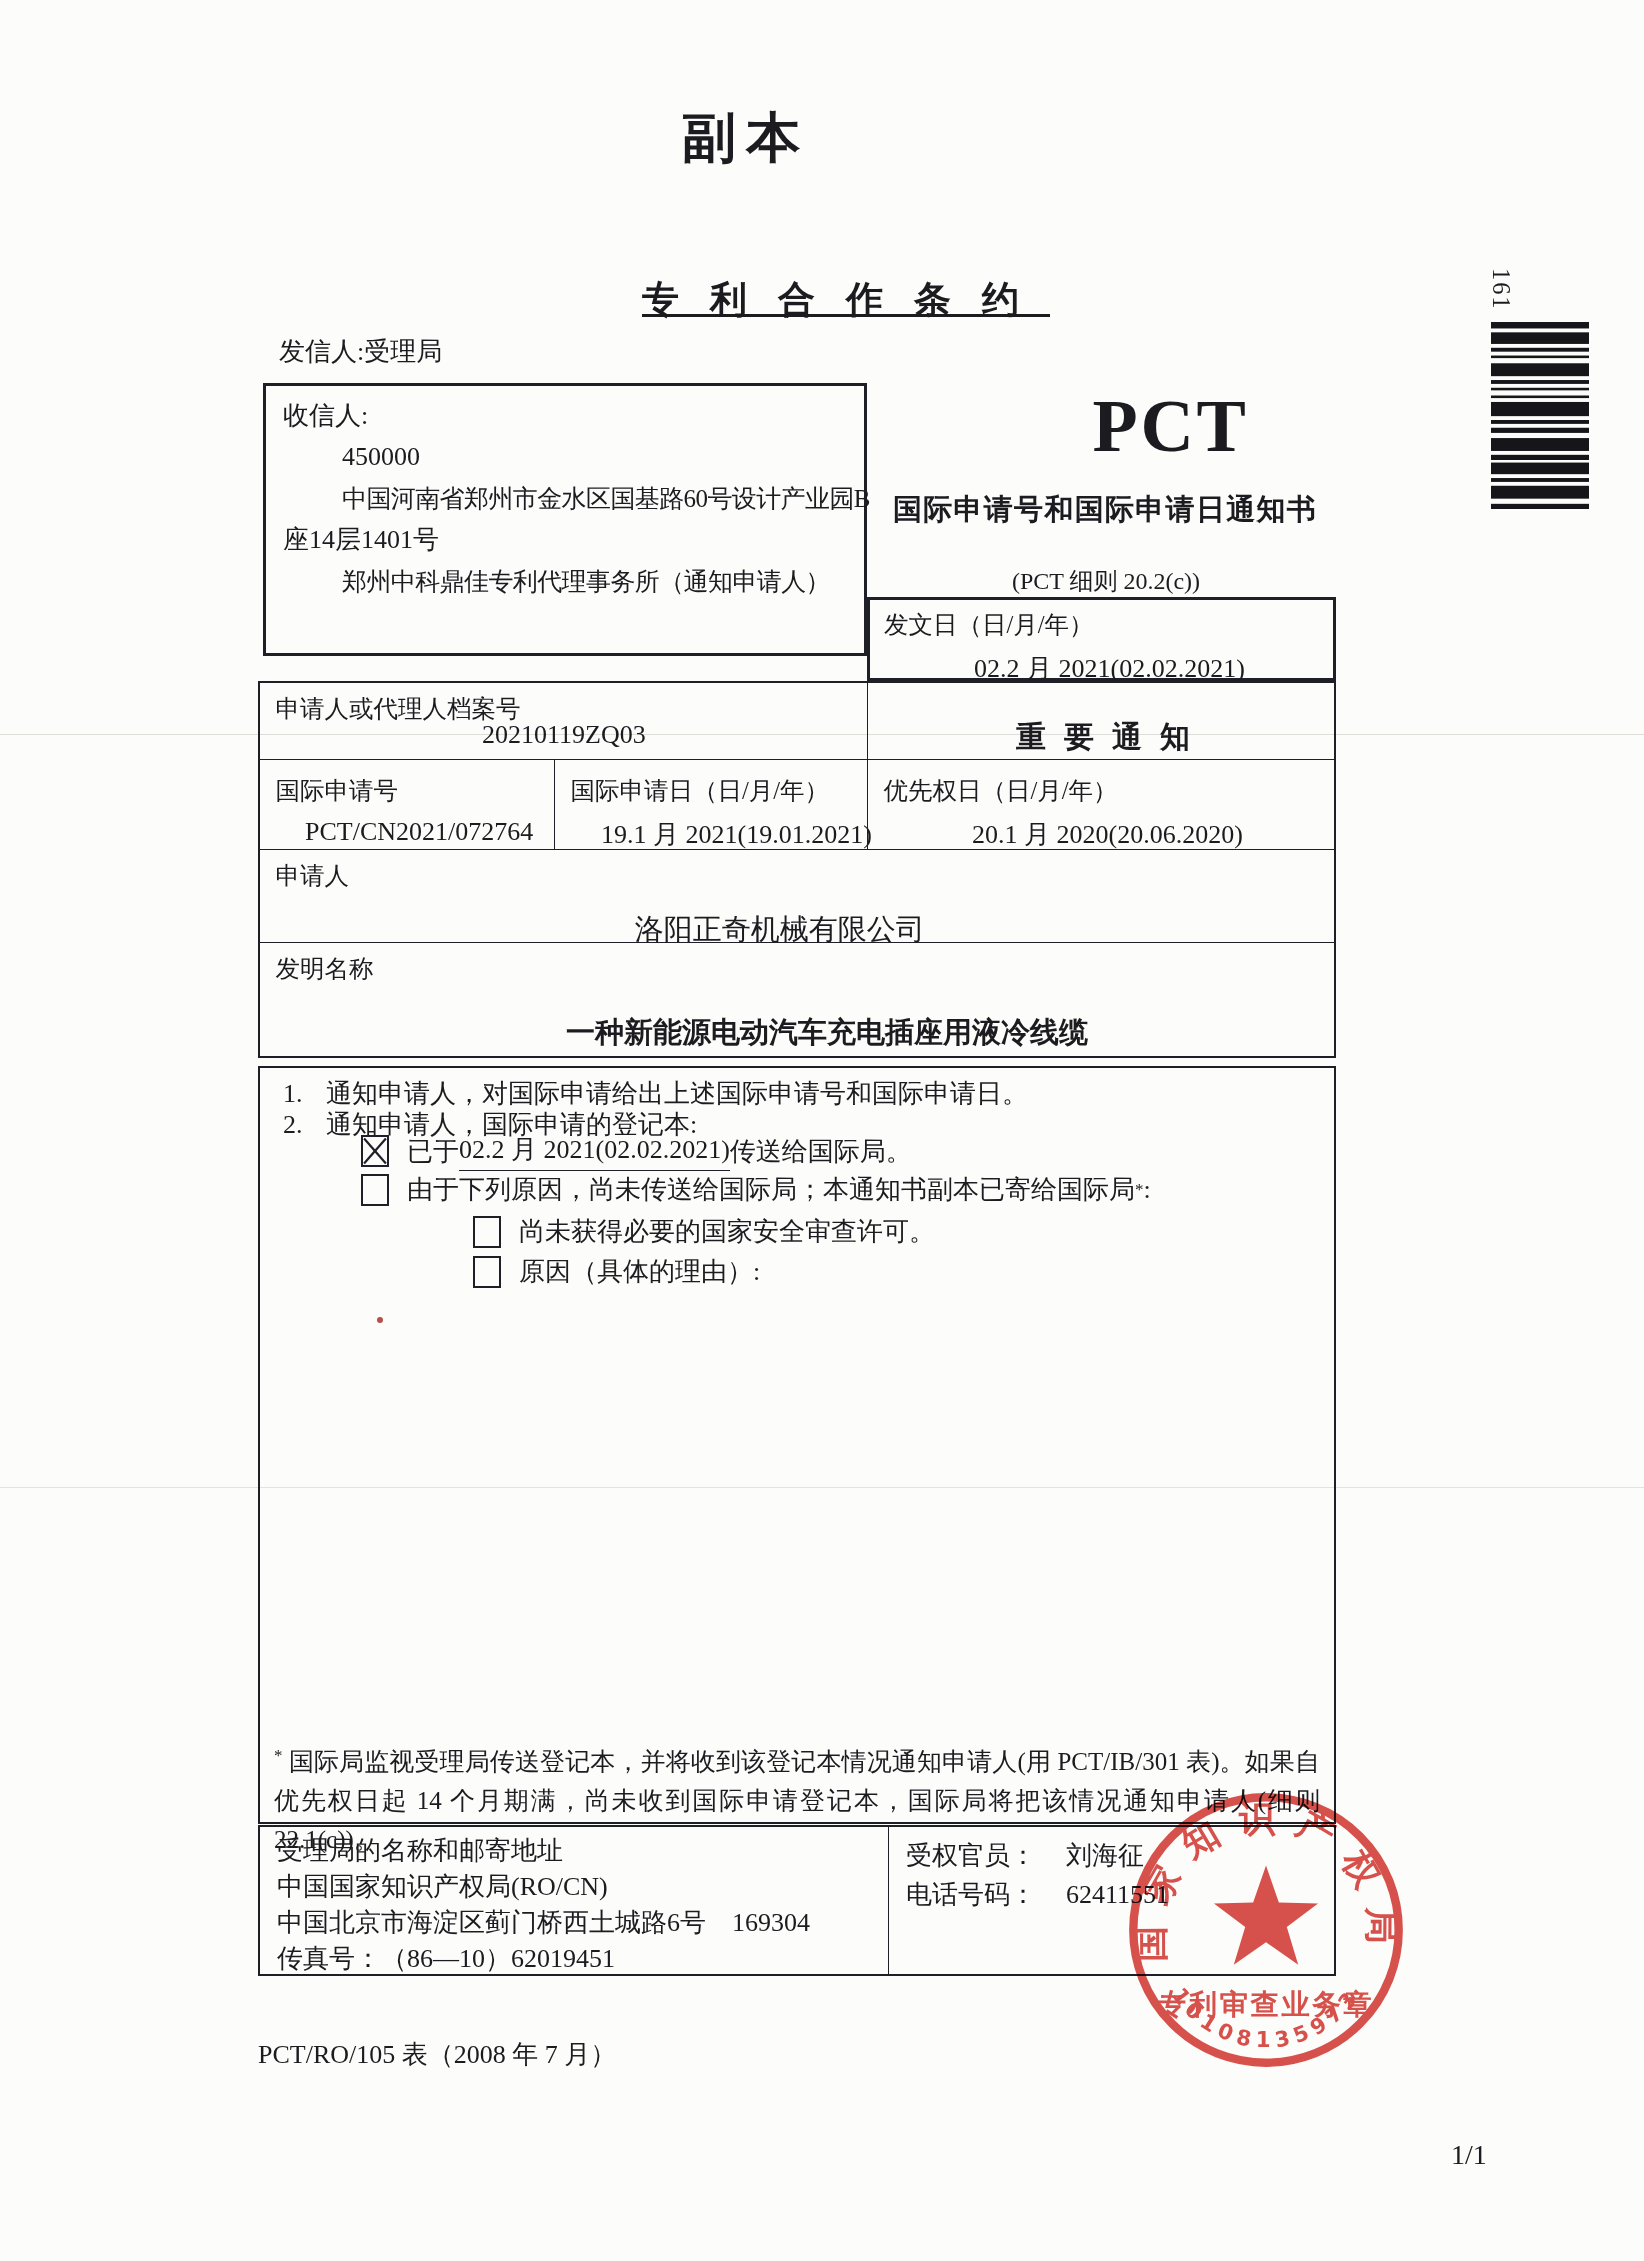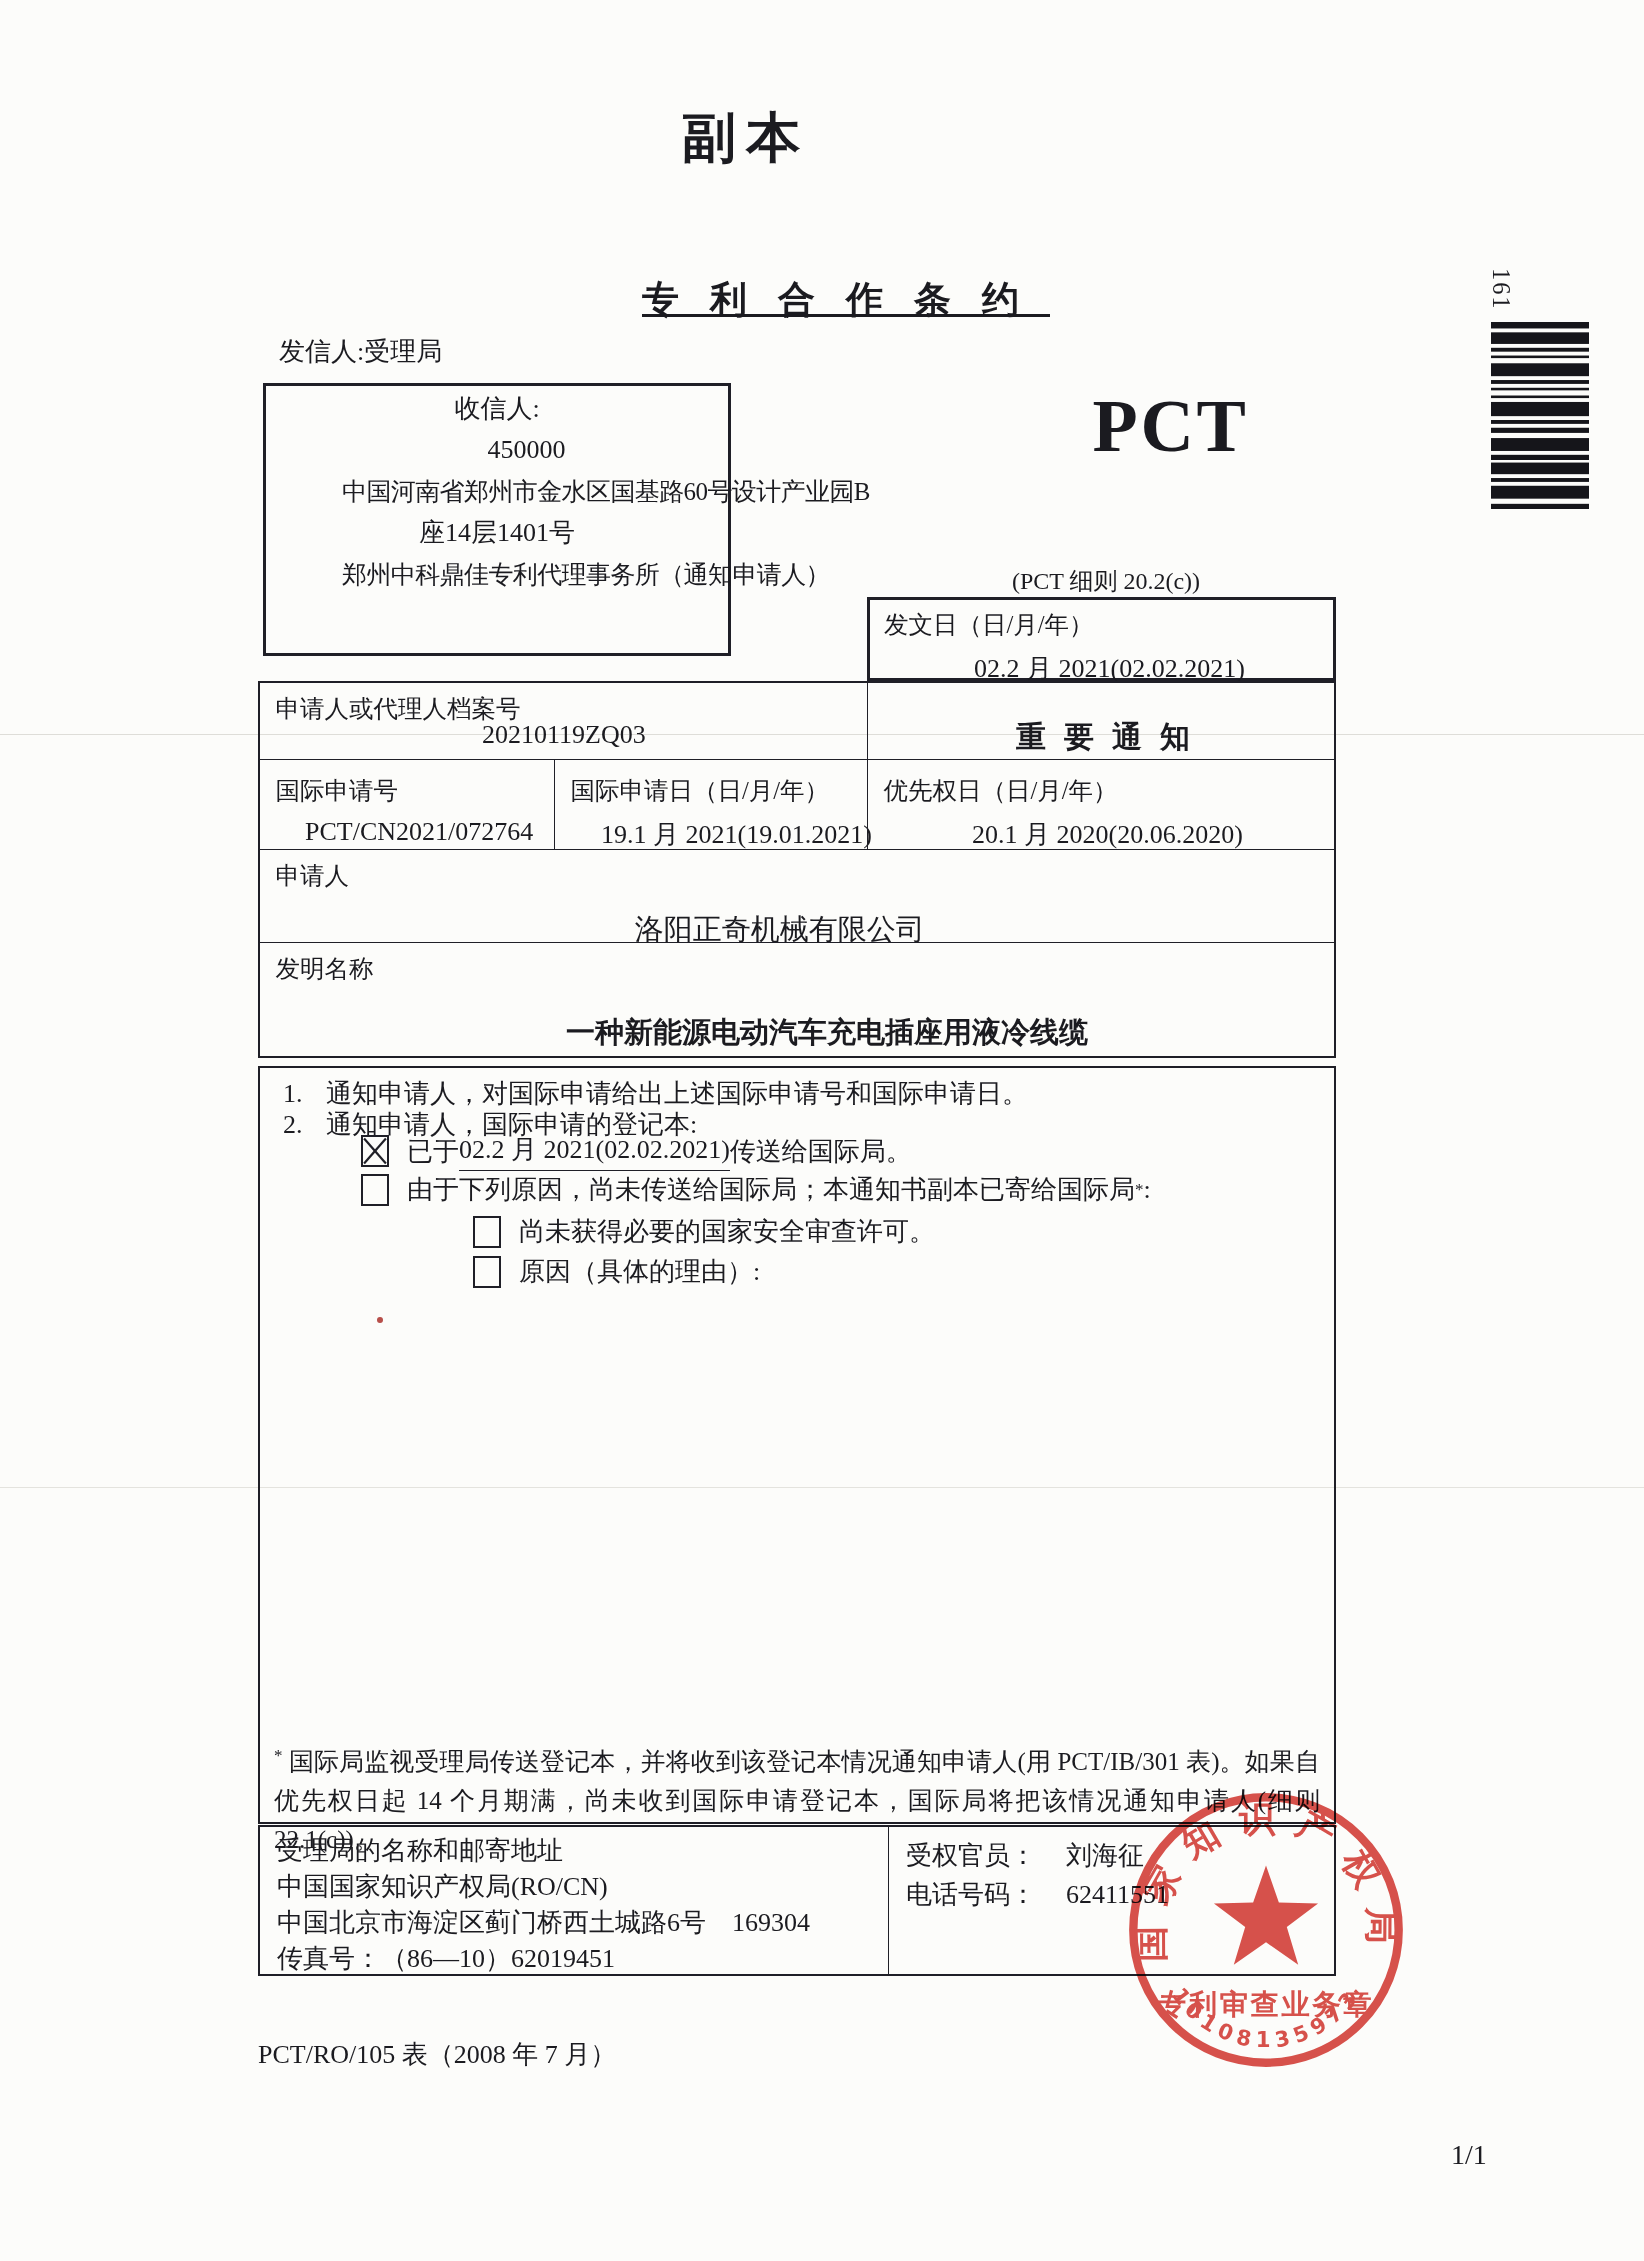--- a/index.html
+++ b/index.html
@@ -11,22 +11,22 @@
   .abs{position:absolute;}
   .crease{position:absolute; left:0; width:1644px; height:1.3px; background:#deddd8;}
 
   
   .copy-title{left:682px; top:102px; font-size:54px; font-weight:600; letter-spacing:10.3px;}
   .treaty-title{left:642px; top:275px; font-size:37px; font-weight:600; letter-spacing:31px; white-space:nowrap;text-decoration:underline;}
   .sender{left:279px; top:334px; font-size:26px;}
 
   
   .recipient-box{
-    left:263px; top:383px; width:468px; height:273px; box-sizing:border-box;
-    border:3.2px solid #1f1f27; padding:0 17px; font-size:26px; line-height:39px;text-align:center;
+    left:263px; top:383px; width:604px; height:273px; box-sizing:border-box;
+    border:3.2px solid #1f1f27; padding:7px 17px; font-size:26px; line-height:39px;
   }
   .recipient-box .r-line{margin-top:2.6px; white-space:nowrap;}
   .indent{padding-left:59px;}
   .addr1{font-size:25px; letter-spacing:-0.6px;}
 
   
   .pct-logo{left:1003px; top:384px; width:335px; text-align:center; font-size:74px; font-weight:700; letter-spacing:2.6px;}
   .notice-title{left:876px; top:490px; width:458px; text-align:center; font-size:29px; font-weight:700; letter-spacing:1.3px; white-space:nowrap;}
   .rule-ref{left:922px; top:565px; width:368px; text-align:center; font-size:24px;}
 
@@ -114,20 +114,21 @@
 
   <div class="abs recipient-box">
     <div class="r-line">收信人:</div>
     <div class="r-line indent">450000</div>
     <div class="r-line indent addr1">中国河南省郑州市金水区国基路60号设计产业园B</div>
     <div class="r-line">座14层1401号</div>
     <div class="r-line indent addr1">郑州中科鼎佳专利代理事务所（通知申请人）</div>
   </div>
 
   <div class="abs pct-logo">PCT</div>
+  <div class="abs notice-title">国际申请号和国际申请日通知书</div>
   <div class="abs rule-ref">(PCT 细则 20.2(c))</div>
 
   <div class="abs dispatch-box">
     <div>发文日（日/月/年）</div>
     <div class="dispatch-value">02.2 月 2021(02.02.2021)</div>
   </div>
 
   <div class="abs grid-a">
 
     <div class="row" style="top:0; height:76px;">

